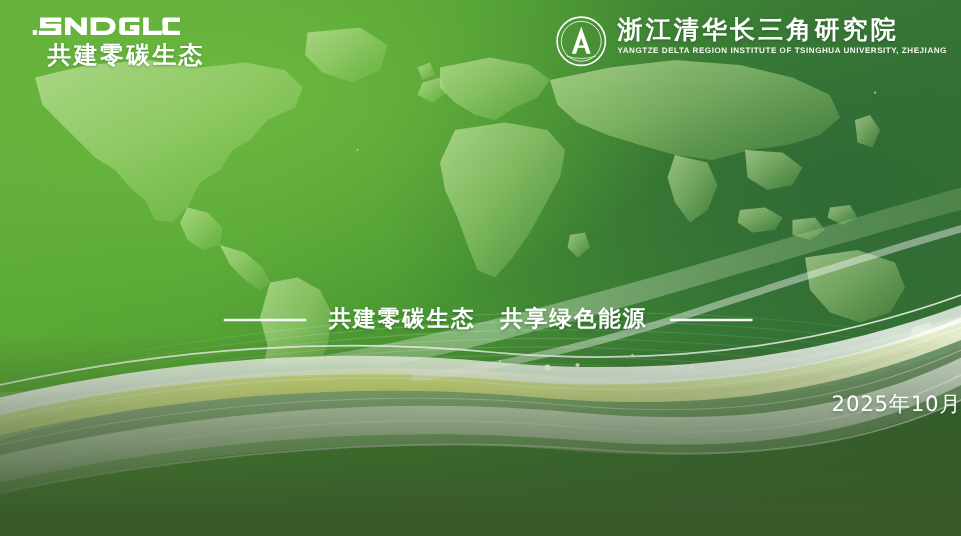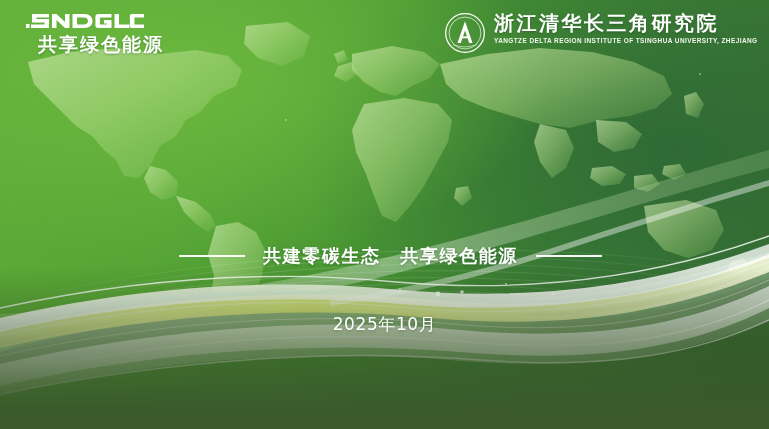--- a/index.html
+++ b/index.html
@@ -142,21 +142,21 @@
     text-shadow: 0 1px 3px rgba(25,70,25,0.4);
     font-family: "DejaVu Sans", "Liberation Sans", sans-serif;
   }
 
   
   #date {
     position: absolute;
     left: 0;
     right: 0;
     top: 313px;
-    text-align: center;
+    text-align: right;
     color: #ffffff;
     font-size: 17px;
     font-weight: normal;
     letter-spacing: 0.6px;
     line-height: 22px;
     white-space: nowrap;
     text-shadow: 0 1px 3px rgba(25,70,25,0.35);
     font-family: "DejaVu Sans", "Liberation Sans", sans-serif;
   }
 </style>
@@ -331,21 +331,21 @@
         <path d="M93 8 L117 8 C127 8 133 14 133 22 C133 30 127 36 117 36 L93 36 Z
                  M102 15 L102 29 L116 29 C121 29 124 26 124 22 C124 18 121 15 116 15 Z"></path>
 
         <path d="M171 8 L145 8 C137 8 139 14 139 22 C139 30 137 36 145 36 L171 36 L171 20 L156 20 L156 27 L162 27 L162 29 L149 29 C147 29 148 26 148 22 C148 18 147 15 149 15 L171 15 Z"></path>
 
         <path d="M177 8 L186 8 L186 29 L207 29 L207 36 L177 36 Z"></path>
 
         <path d="M212 8 L236 8 L236 15 L218 15 C216 15 217 18 217 22 C217 26 216 29 218 29 L236 29 L236 36 L212 36 C206 36 208 30 208 22 C208 14 206 8 212 8 Z"></path>
       </g>
     </svg>
-    <span class="cn">共享绿色能源</span>
+    <span class="cn">共建零碳生态</span>
   </div>
 
   <div id="logo-right">
     <svg class="emblem" viewBox="0 0 100 100" aria-hidden="true">
       <circle cx="50" cy="50" r="46" fill="none" stroke="#ffffff" stroke-width="3"></circle>
       <circle cx="50" cy="50" r="38" fill="none" stroke="#ffffff" stroke-width="1.6"></circle>
 
       <path d="M50 22 L68 74 L60 74 L50 44 L40 74 L32 74 Z" fill="#ffffff"></path>
       <rect x="40" y="58" width="20" height="4.5" fill="#ffffff"></rect>
       <path d="M50 30 L50 40" stroke="#ffffff" stroke-width="2.5"></path>

